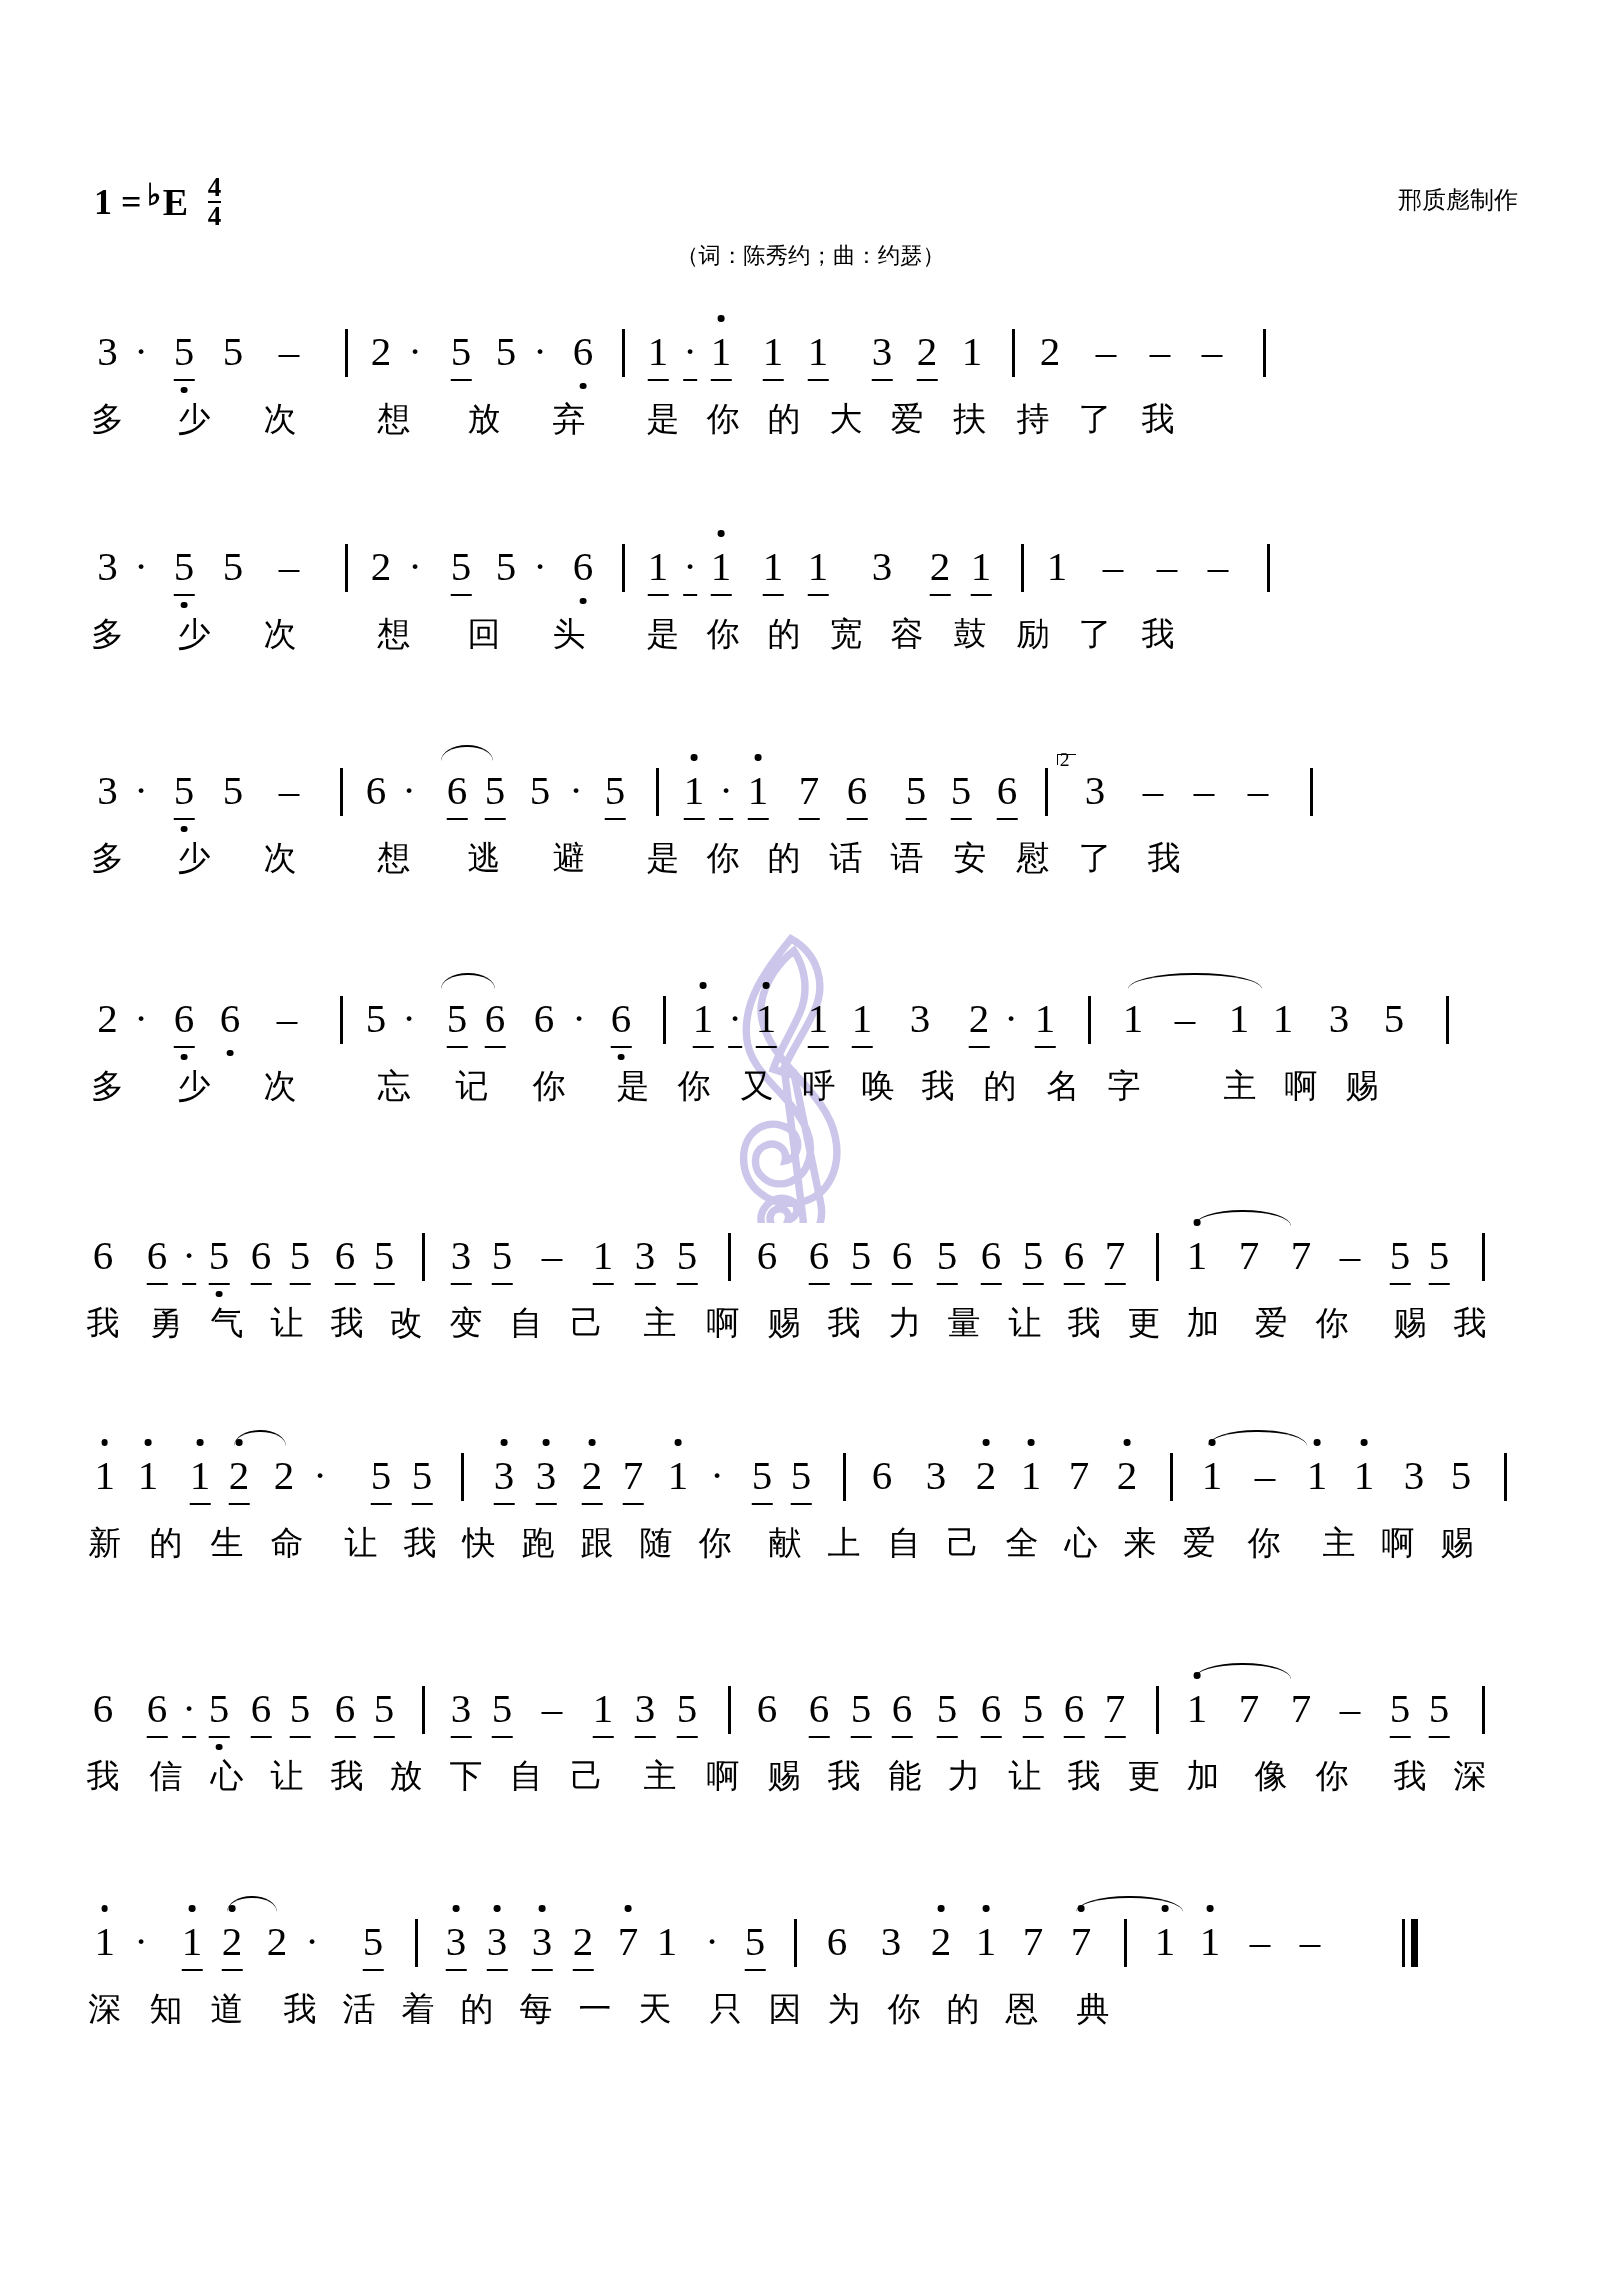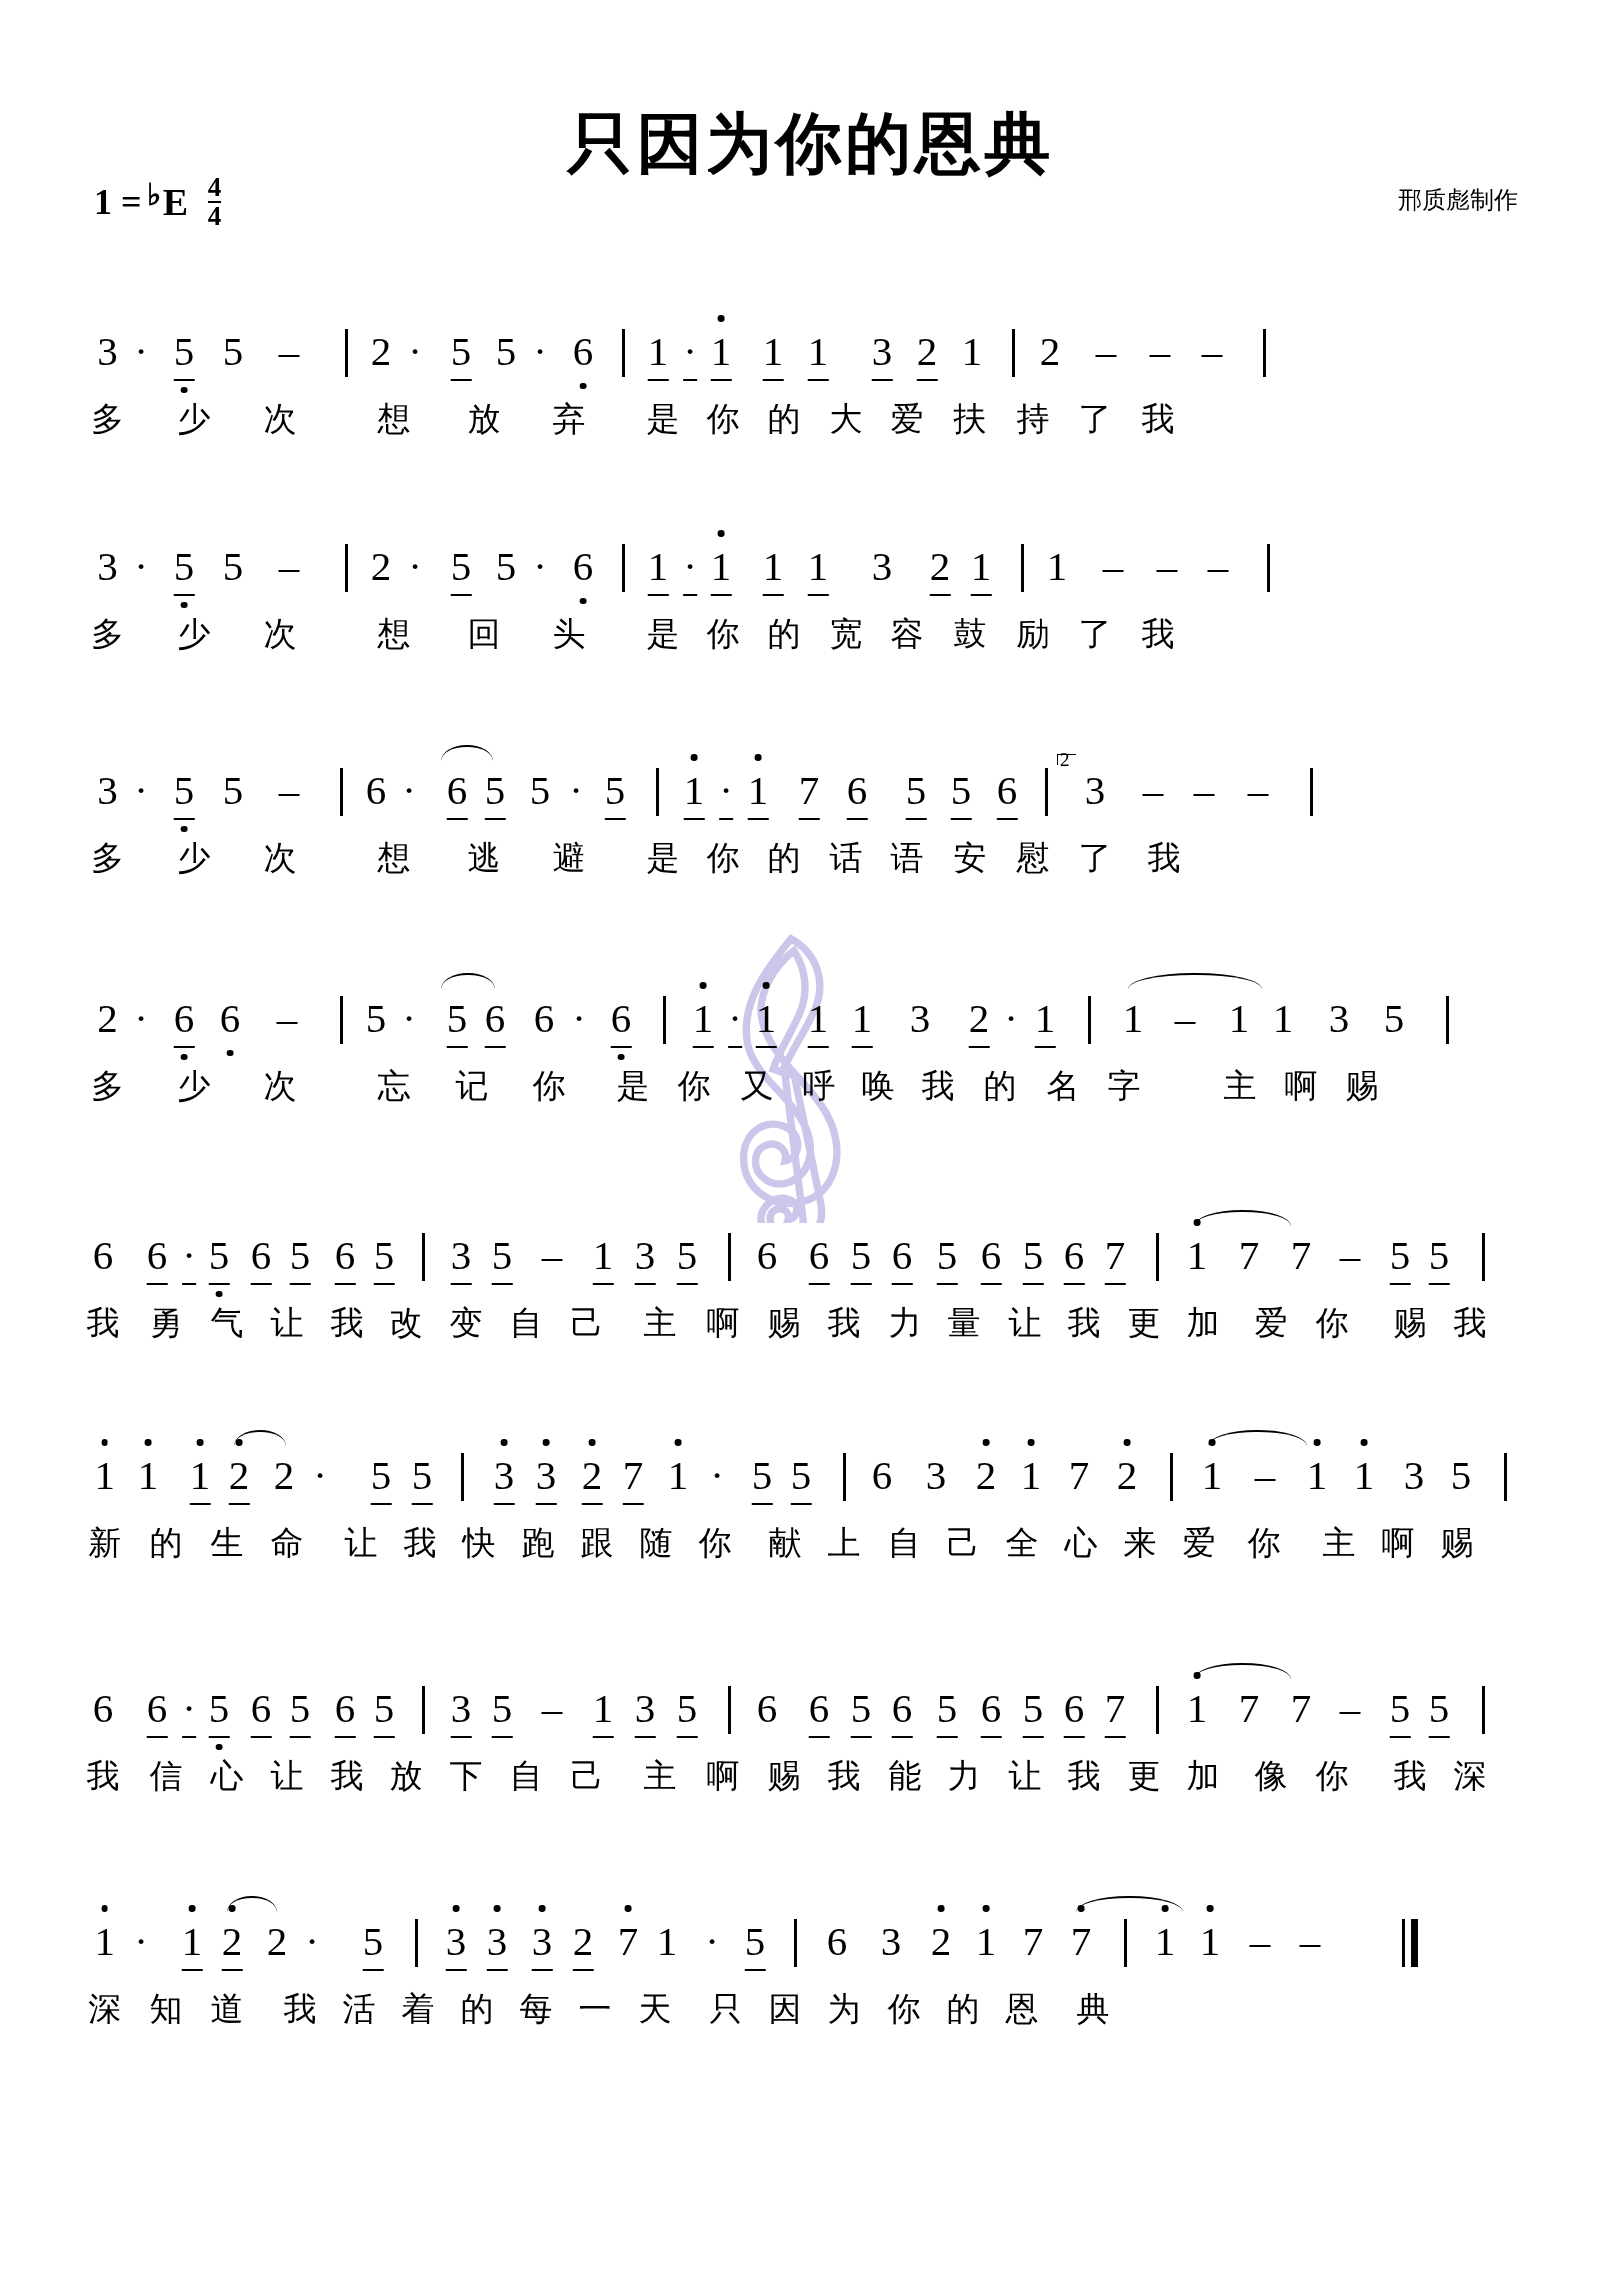--- a/index.html
+++ b/index.html
@@ -188,33 +188,33 @@
     border-top: 1.8px solid #000;
     border-left: 1.8px solid #000;
     width: 18px; height: 10.7px;
   }
 </style>
 </head>
 <body>
 
 <div class="sheet">
 
-  <div class="title">只因为你的恩典</div>
 
   <div class="keysig">
     <span>1 =</span>
       <span class="flat">♭</span>
       <span class="keyletter">E</span>
     <span class="timesig">
       <span class="num">4</span>
       <span class="den">4</span>
     </span>
   </div>
 
   <div class="credit">邢质彪制作</div>
+  <div class="subcredit">（词：陈秀约；曲：约瑟）</div>
 
   <div class="watermark">
     <svg viewBox="0 0 120 200" width="322" height="296" xmlns="http://www.w3.org/2000/svg">
       <path d="M62 8 C44 30 30 50 32 74 C33 92 48 104 60 118 C72 132 78 144 74 158 C70 172 54 178 44 170 C36 164 36 152 44 148 C52 144 60 150 58 158 C68 156 70 142 60 136 C46 128 30 138 30 156 C30 176 48 190 68 186 C88 182 96 162 92 142 C88 122 72 108 60 94 C48 80 40 66 42 52 C44 36 56 22 64 16 C72 28 74 44 68 58 C62 72 54 84 50 96 L56 98 C62 84 72 70 78 56 C86 38 80 18 62 8 Z
                M58 100 L70 196 C72 206 62 210 54 206 C48 203 46 196 50 192 C55 188 62 192 60 198 C68 196 68 186 60 184 C50 181 40 190 42 200 C44 212 60 218 72 212 C82 207 84 196 82 186 L64 99 Z" fill="none" stroke="#9b8fd6" stroke-width="5"></path>
     </svg>
   </div>
 
 <div class="system" style="top: 327px;">
       <div class="noterow">

